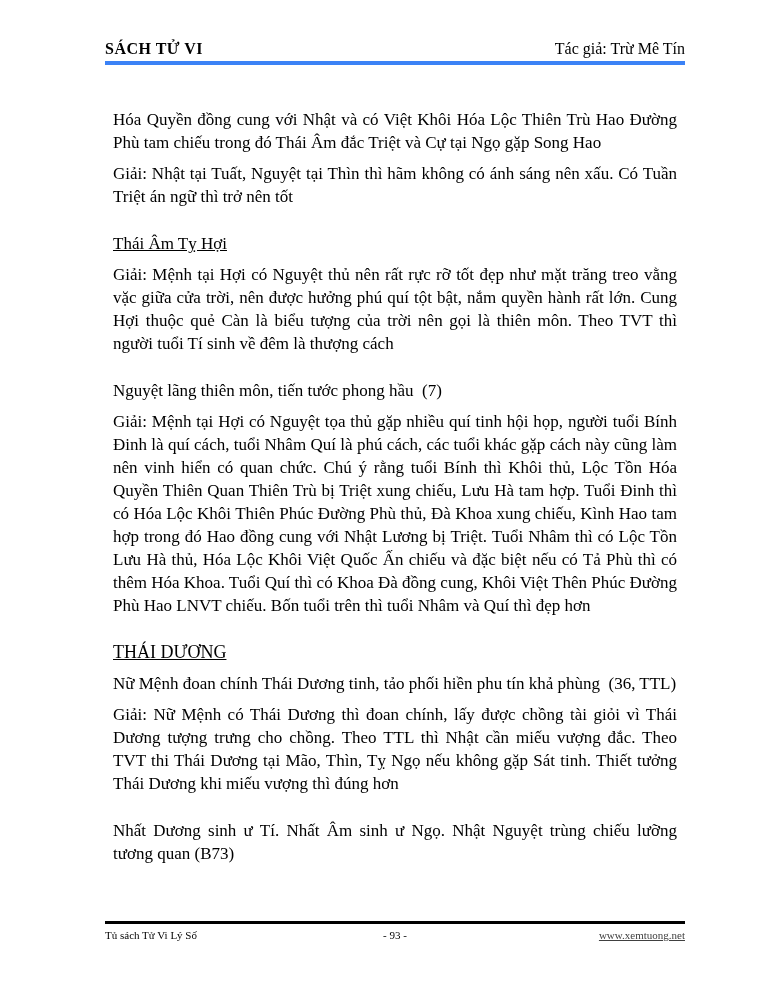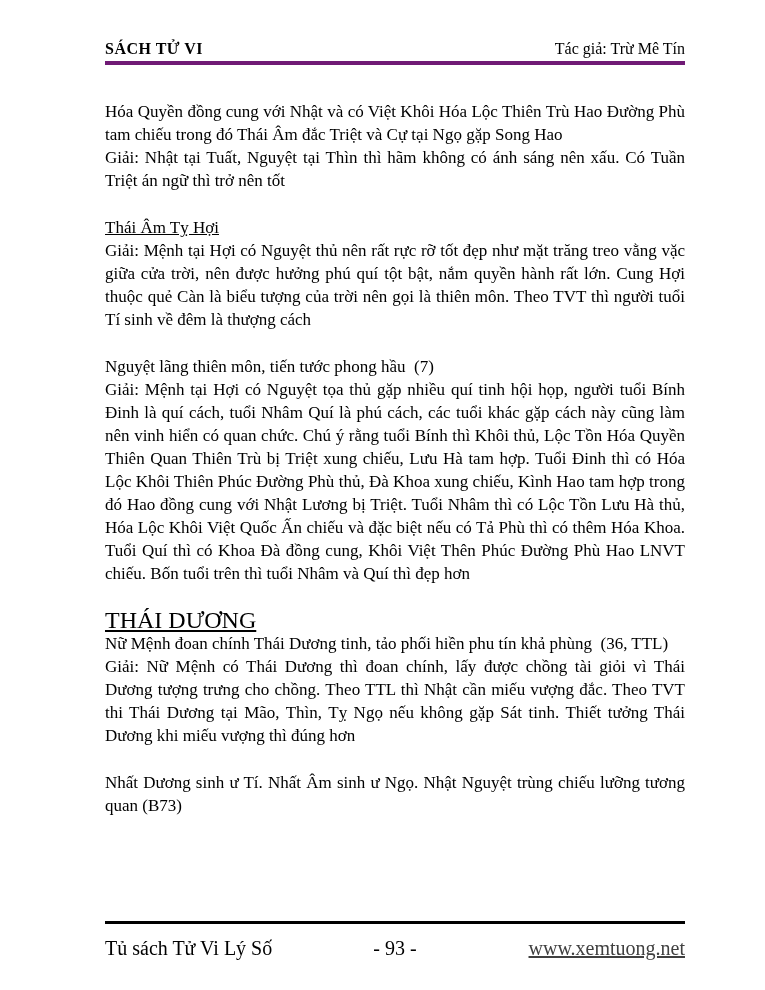--- a/index.html
+++ b/index.html
@@ -17,62 +17,62 @@
     overflow: hidden;
   }
   .header {
     position: absolute;
     top: 40px;
     left: 105px;
     right: 80px;
     display: flex;
     justify-content: space-between;
     align-items: flex-end;
-    border-bottom: 4px solid #701a75;
+    border-bottom: 4px solid #3b82f6;
     padding-bottom: 3px;
     font-size: 16px;
   }
   .header-left {
     font-weight: bold;
     letter-spacing: 0.5px;
   }
   .header-right {
     font-weight: normal;
   }
   .content {
     position: absolute;
     top: 100px;
     left: 105px;
     right: 80px;
     font-size: 17px;
     line-height: 23px;
   }
   .content p {
-    margin: 0;
+    margin: 8px;
     text-align: justify;
   }
   .content p.space {
     margin-top: 24px;
   }
   .heading {
     text-decoration: underline;
     text-align: left !important;
   }
   .heading-caps {
-    font-size: 24px;
+    font-size: 18px;
   }
   .footer {
     position: absolute;
     top: 921px;
     left: 105px;
     right: 80px;
     border-top: 3px solid #000000;
-    padding-top: 13px;
+    padding-top: 5px;
     display: flex;
-    font-size: 20px;
+    font-size: 11px;
     align-items: baseline;
   }
   .footer-left  { flex: 1; text-align: left; }
   .footer-center{ flex: 1; text-align: center; }
   .footer-right { flex: 1; text-align: right; }
   .footer-link {
     color: #404040;
     text-decoration: underline;
     cursor: pointer;
   }

